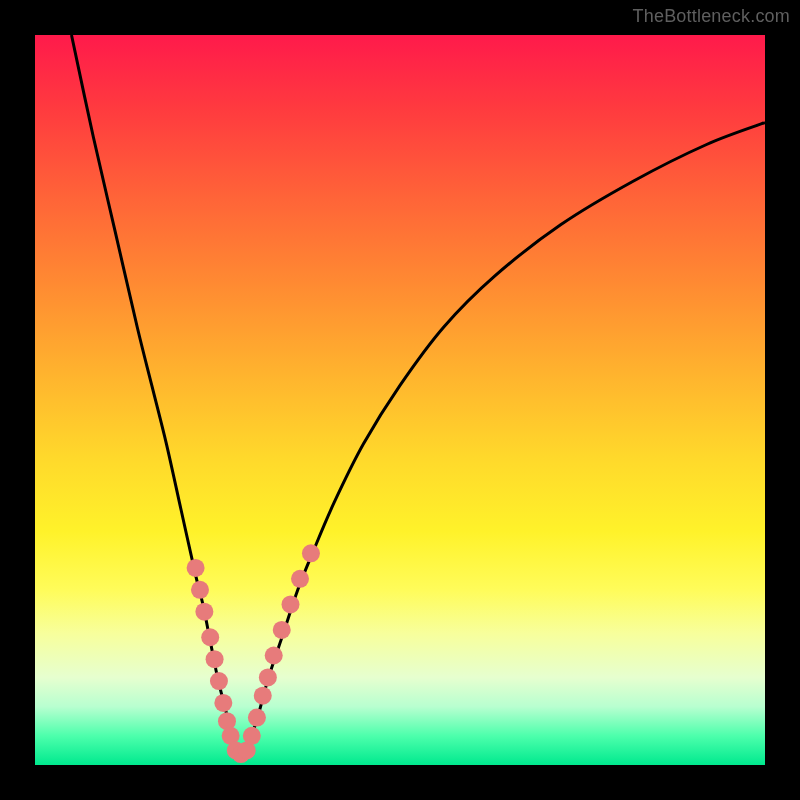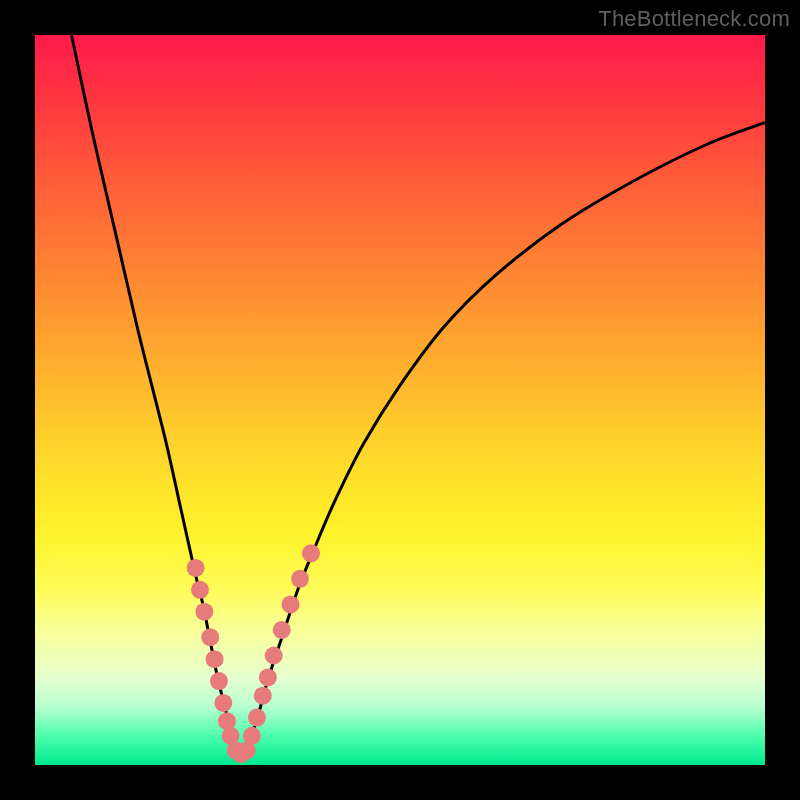--- a/index.html
+++ b/index.html
@@ -39,21 +39,21 @@
       #b8ffd0 92%,
       #4dffac 96%,
       #00e98e 100%
     );
   }
   .watermark {
     position: absolute;
     top: 6px;
     right: 10px;
     color: #5f5f5f;
-    font-size: 22px;
+    font-size: 18px;
     font-weight: 500;
     letter-spacing: 0.2px;
     user-select: none;
   }
   svg.curves {
     position: absolute;
     left: 0;
     top: 0;
     width: 730px;
     height: 730px;

